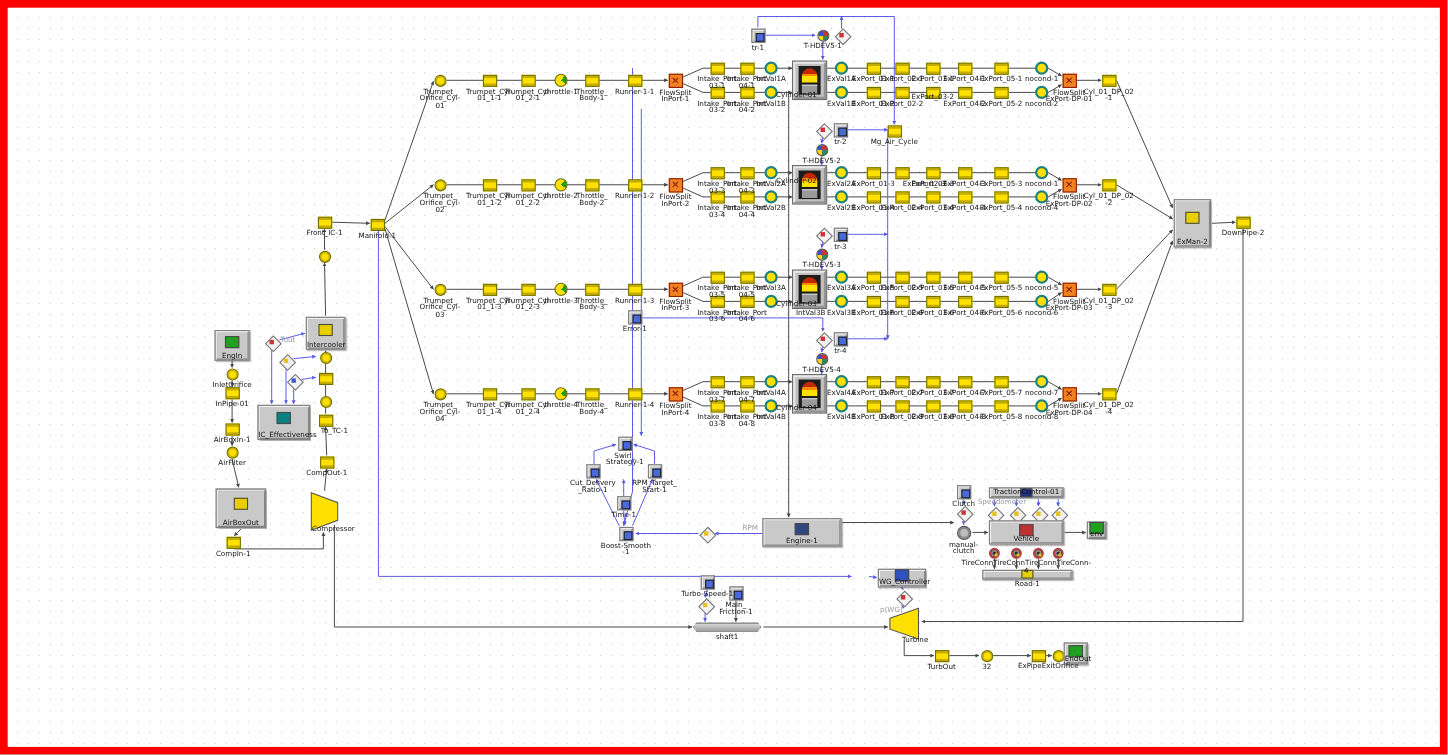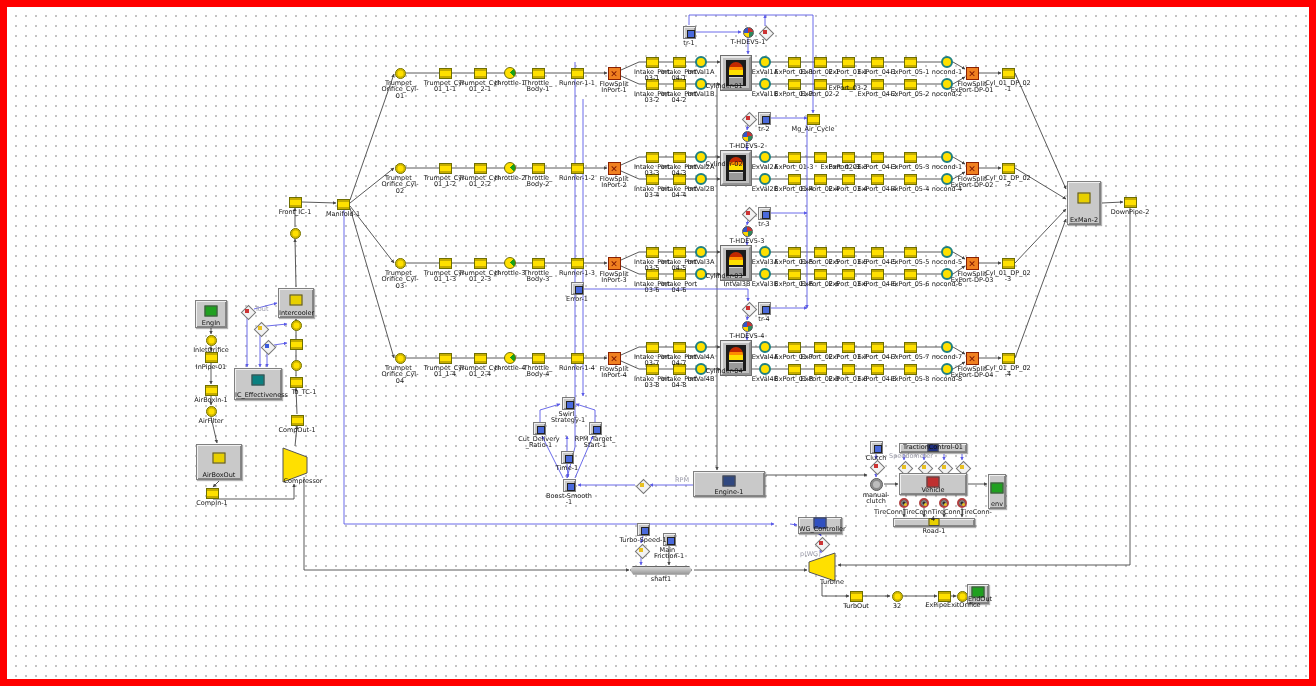--- a/index.html
+++ b/index.html
@@ -659,21 +659,21 @@
       <div class="node tire" style="left: 932px; top: 491px; width: 10px; height: 10px;">
         <div class="hub"></div>
       </div>
       <div class="node tire" style="left: 950px; top: 491px; width: 10px; height: 10px;">
         <div class="hub"></div>
       </div>
       <div class="node bar" style="left: 886px; top: 510.5px; width: 82px; height: 9px;">
         <div class="ic" style="background:#e8d000"></div>
       </div>
       <div class="lbl" style="left: 897px; top: 520.5px;">Road-1</div>
-      <div class="node bigbox" style="left: 981px; top: 467px; width: 18px; height: 35px;">
+      <div class="node bigbox" style="left: 981px; top: 467px; width: 18px; height: 16px;">
         <div class="ic" style="background:#20a020"></div>
         <span class="inlbl">env</span>
       </div>
       <div class="node ctrl" style="left: 629.5px; top: 515.5px; width: 13px; height: 13px;">
         <div class="cg" style="background:#4a6adc"></div>
       </div>
       <div class="lbl" style="left: 606px; top: 529.5px;">Turbo-Speed-1</div>
       <div class="node diamond" style="left: 627.5px; top: 536.5px; width: 13px; height: 13px;">
         <div class="dsq"></div>
         <div class="dg" style="background:#e8c020"></div>

